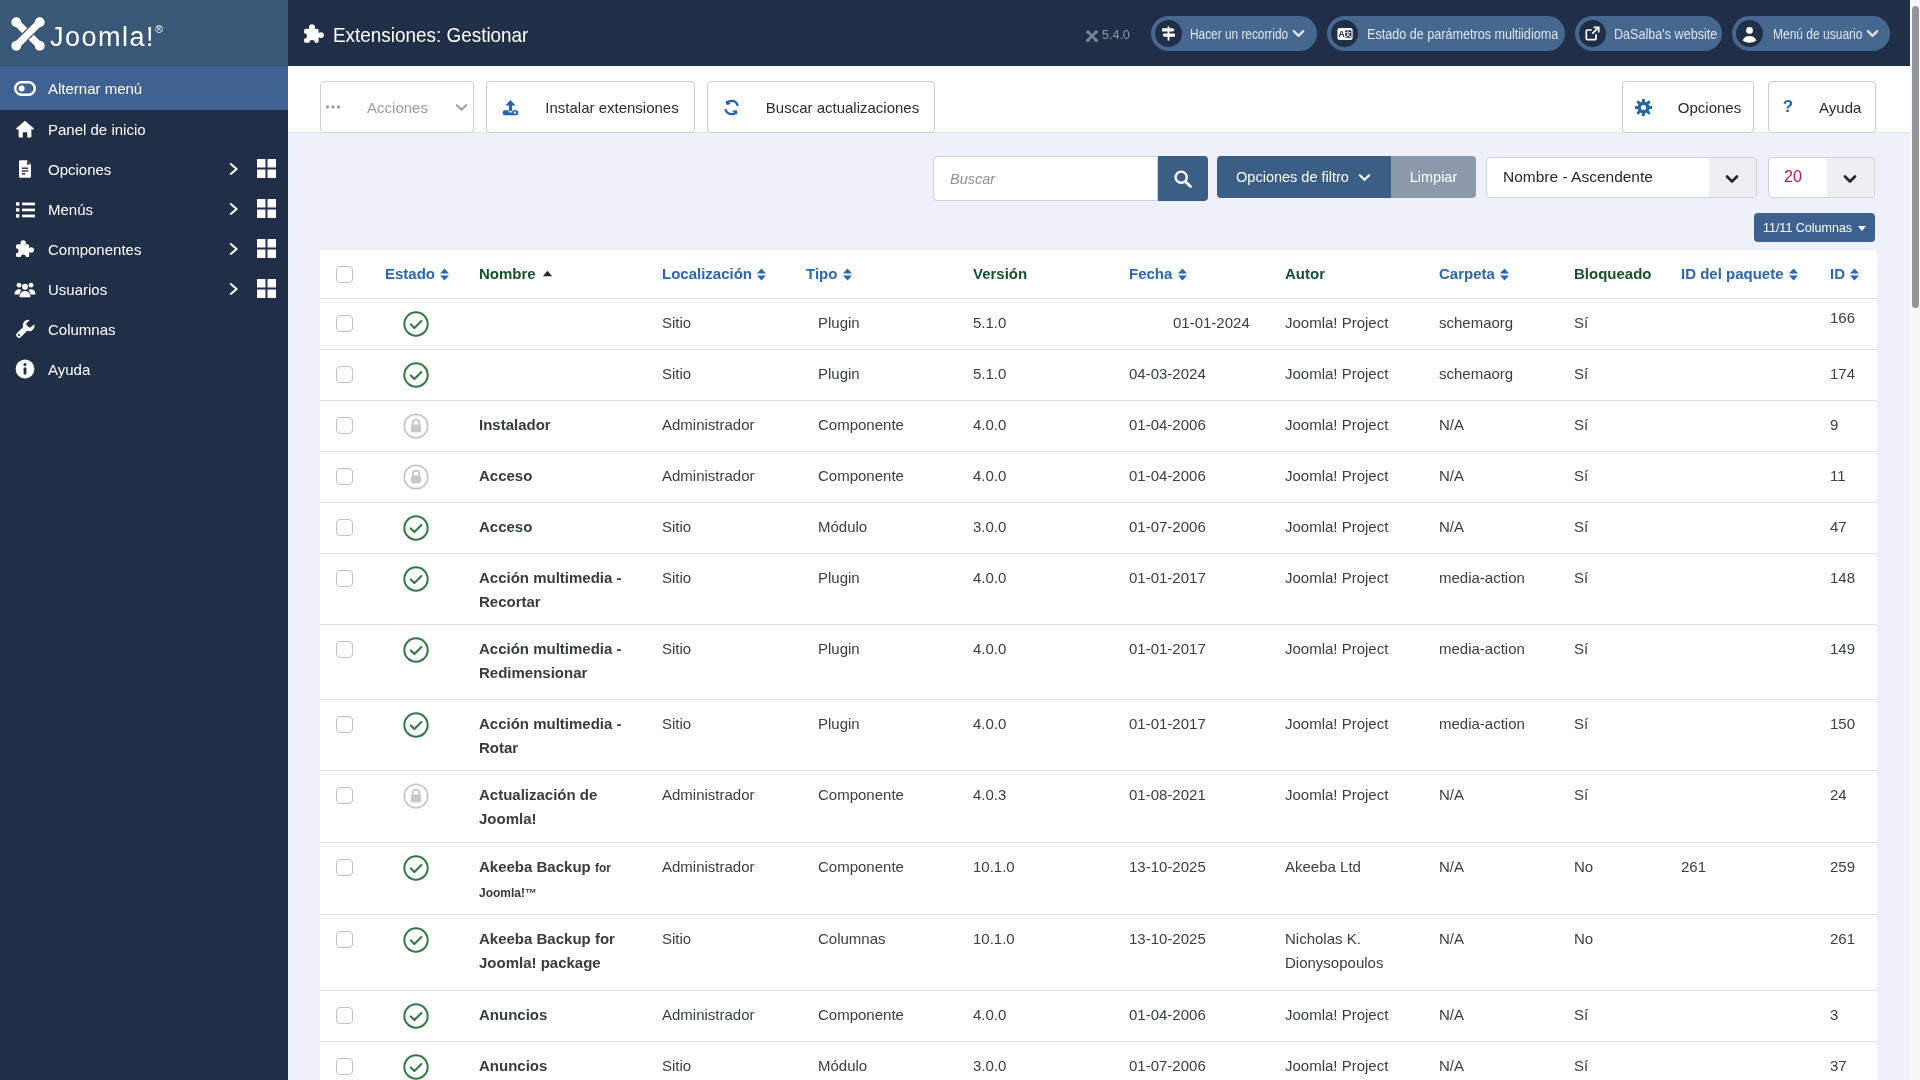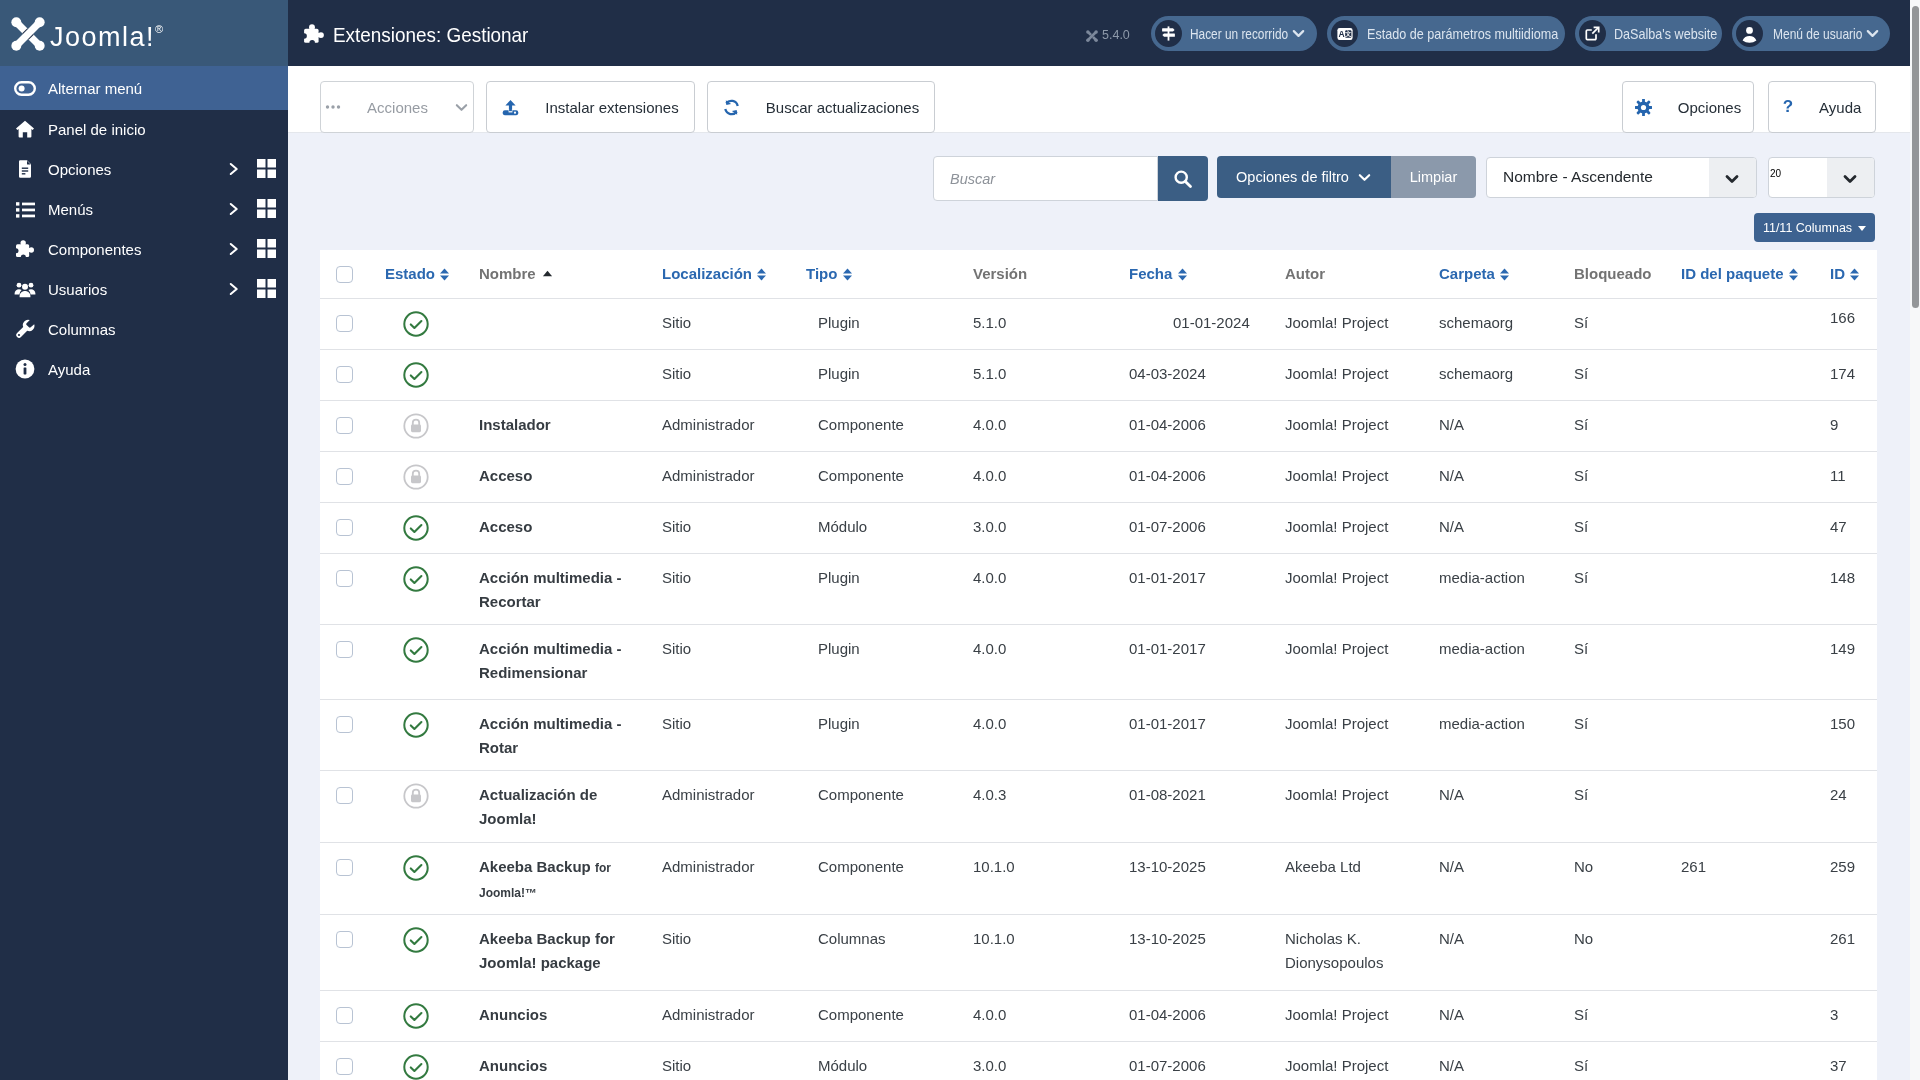--- a/index.html
+++ b/index.html
@@ -7,21 +7,21 @@
 .btn{position:absolute;height:52px;background:#fff;border:1px solid #c9cdd2;border-radius:4px;font-size:15px;color:#262f38;display:flex;align-items:center;justify-content:center;gap:26px;white-space:nowrap}
 .pill{position:absolute;top:16px;height:35px;background:#46688f;border-radius:17.5px;display:flex;align-items:center;color:#dce5ef;font-size:14.5px;white-space:nowrap}
 .pill .circ{width:27px;height:27px;border-radius:50%;background:#202e47;margin-left:4px;display:flex;align-items:center;justify-content:center;flex:0 0 auto}
 .nav-item{position:absolute;left:0;width:288px;height:40px;color:#fff;font-size:15px;display:flex;align-items:center}
 .nav-item .ic{position:absolute;left:14px;width:22px;display:flex;justify-content:center}
 .nav-item .tx{position:absolute;left:48px}
 .nav-item .ch{position:absolute;left:228px;top:12px}
 .nav-item .gr{position:absolute;left:257px;top:10px}
 .cell{position:absolute;font-size:15px;color:#3a4046;line-height:24px;white-space:nowrap}
 .cname{font-weight:bold;color:#363c42}
-.hcell{position:absolute;font-size:15px;font-weight:bold;color:#737373;white-space:nowrap}
+.hcell{position:absolute;font-size:15px;font-weight:bold;color:#14532d;white-space:nowrap}
 .hlink{color:#2b68b0}
 .ckb{position:absolute;width:17px;height:17px;border:1.5px solid #b8c3d3;border-radius:4px;background:#fff}
 .row-border{position:absolute;left:0;right:0;height:1px;background:#e0e2e6}
 </style></head><body>
 
 <div class="abs" style="left:0;top:0;width:1920px;height:66px;background:#202e47"></div>
 <div class="abs" style="left:0;top:0;width:288px;height:66px;background:#395878"></div>
 <div class="abs" style="left:11px;top:17px"><svg width="34" height="34" viewBox="0 0 48 48">
 <path d="M11 11 L37 37" stroke="#fff" stroke-width="10" stroke-linecap="round" fill="none"></path>
 <g stroke="#202e47" stroke-width="2.2" fill="none">
@@ -314,21 +314,21 @@
 <div class="abs" style="left:1391px;top:156px;width:85px;height:42px;background:#8b99ab;border-radius:0 4px 4px 0;color:#fff;font-size:14.5px;display:flex;align-items:center;justify-content:center">Limpiar</div>
 <div class="abs" style="left:1486px;top:157px;width:271px;height:41px;background:#fff;border:1px solid #ced3da;border-radius:4px;overflow:hidden">
 <div style="position:absolute;right:0;top:0;width:47px;height:100%;background:#edeff2"></div>
 <span style="position:absolute;left:16px;top:10px;font-size:15.5px;color:#24292e">Nombre - Ascendente</span>
 <span style="position:absolute;right:16px;top:13px"><svg width="16" height="16" viewBox="0 0 16 16">
         <path d="M3 5.5 L8 10.5 L13 5.5" fill="none" stroke="#24292e" stroke-width="2.8" stroke-linecap="round" stroke-linejoin="round"></path>
       </svg></span>
   </div>
 <div class="abs" style="left:1768px;top:157px;width:107px;height:41px;background:#fff;border:1px solid #ced3da;border-radius:4px;overflow:hidden">
 <div style="position:absolute;right:0;top:0;width:47px;height:100%;background:#edeff2"></div>
-<span style="position:absolute;left:1px;top:10px;font-size:10px;color:#000000">20</span>
+<span style="position:absolute;left:15px;top:10px;font-size:16px;color:#be185d">20</span>
 <span style="position:absolute;right:16px;top:13px"><svg width="16" height="16" viewBox="0 0 16 16">
         <path d="M3 5.5 L8 10.5 L13 5.5" fill="none" stroke="#24292e" stroke-width="2.8" stroke-linecap="round" stroke-linejoin="round"></path>
       </svg></span>
   </div>
 <div class="abs" style="left:1754px;top:213px;width:121px;height:29px;background:#3d6290;border-radius:4px;color:#fff;font-size:12.5px;display:flex;align-items:center;justify-content:center;gap:6px">
     <span>11/11 Columnas</span>
     <svg width="8" height="8" viewBox="0 0 8 8">
       <path d="M0 2 L4 7 L8 2 Z" fill="#fff"></path>
     </svg>
   </div>

